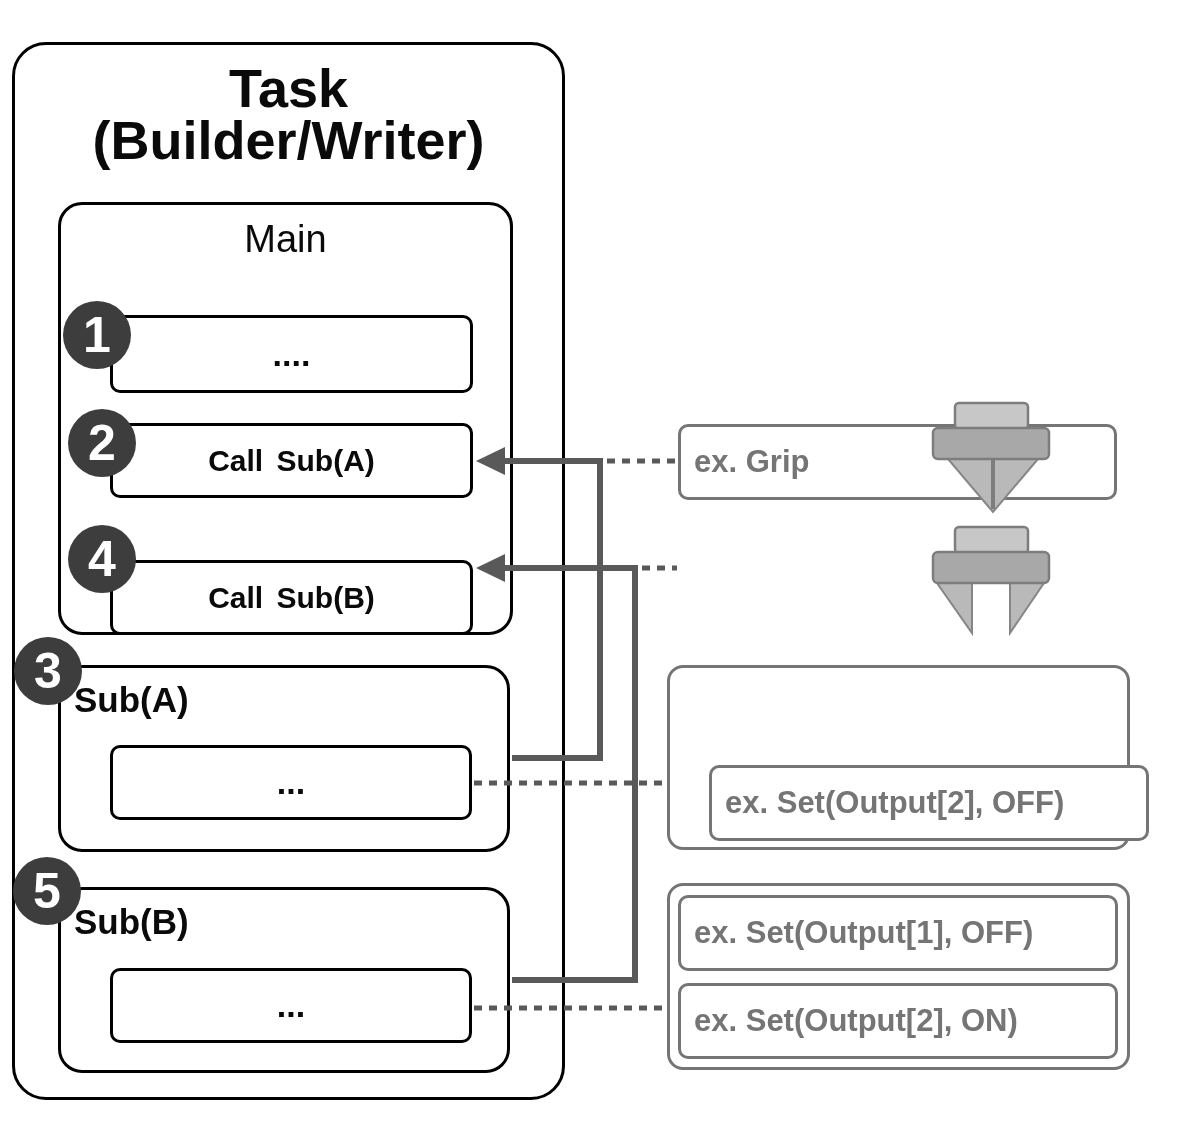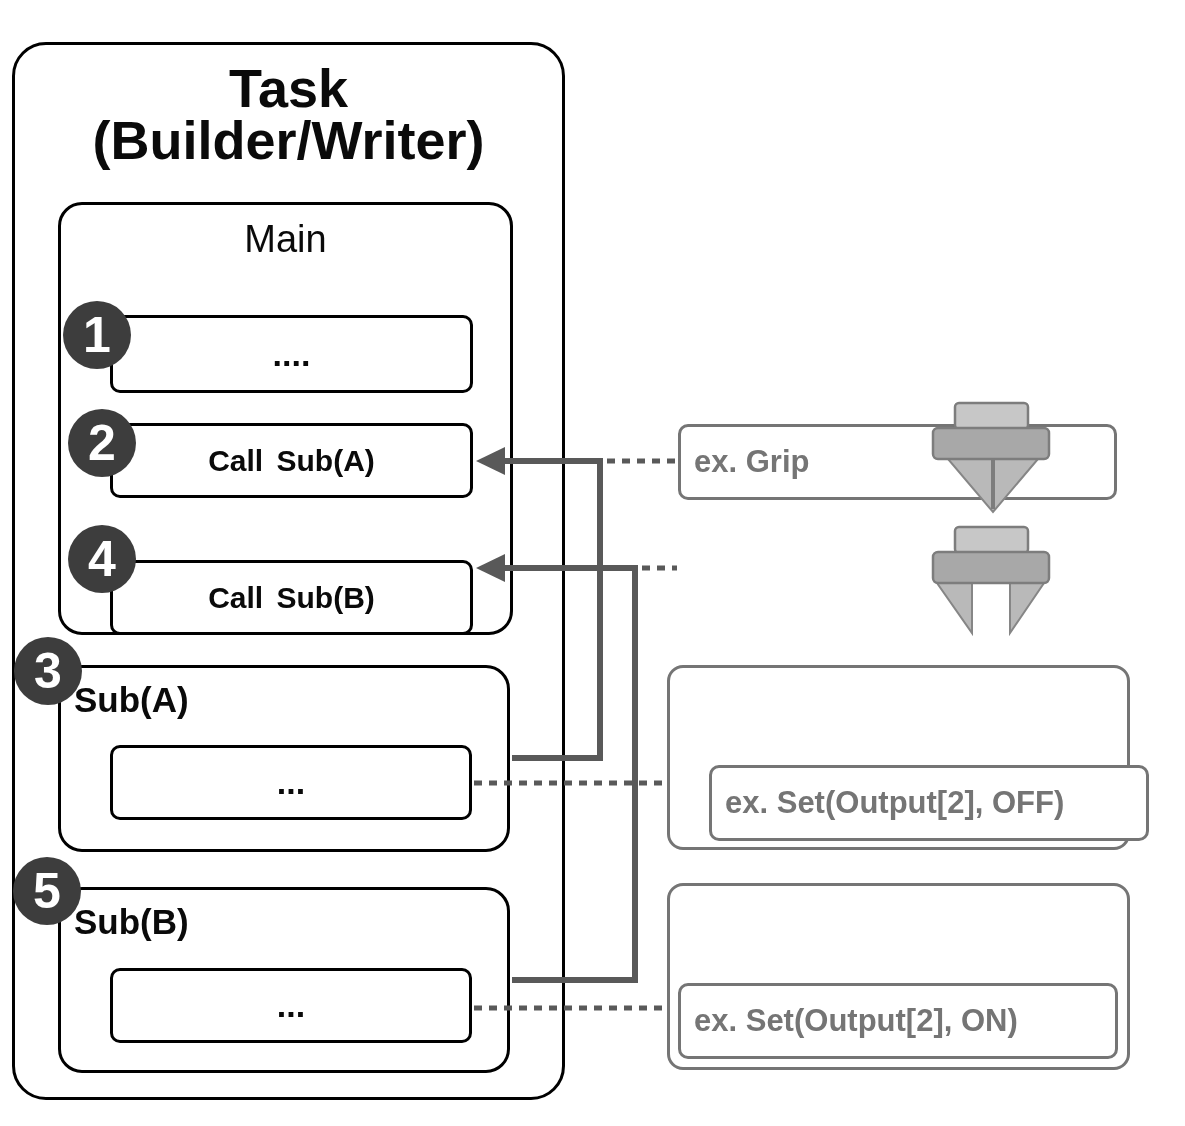--- a/index.html
+++ b/index.html
@@ -122,20 +122,23 @@
   <div class="abs gray-box" style="left:678px;top:424px;width:439px;height:76px;">
     <span>ex. Grip</span>
   </div>
 
   <div class="abs gray-outer" style="left:667px;top:665px;width:463px;height:185px;"></div>
   <div class="abs gray-box" style="left:678px;top:765px;width:440px;height:76px;margin-left:31px;">
     <span>ex. Set(Output[2], OFF)</span>
   </div>
 
   <div class="abs gray-outer" style="left:667px;top:883px;width:463px;height:187px;"></div>
+  <div class="abs gray-box" style="left:678px;top:895px;width:440px;height:76px;">
+    <span>ex. Set(Output[1], OFF)</span>
+  </div>
   <div class="abs gray-box" style="left:678px;top:983px;width:440px;height:76px;">
     <span>ex. Set(Output[2], ON)</span>
   </div>
 
   <svg class="abs" style="left:925px;top:396px;" width="140" height="122" viewBox="0 0 140 122">
     <polygon points="23,63 113,63 68,116" fill="#b9b9b9" stroke="#868686" stroke-width="2"></polygon>
     <line x1="68" y1="63" x2="68" y2="113" stroke="#7d7d7d" stroke-width="4"></line>
     <rect x="30" y="7" width="73" height="26" rx="4" fill="#c7c7c7" stroke="#7d7d7d" stroke-width="2.5"></rect>
     <rect x="8" y="32" width="116" height="31" rx="5" fill="#a8a8a8" stroke="#7d7d7d" stroke-width="2.5"></rect>
   </svg>

